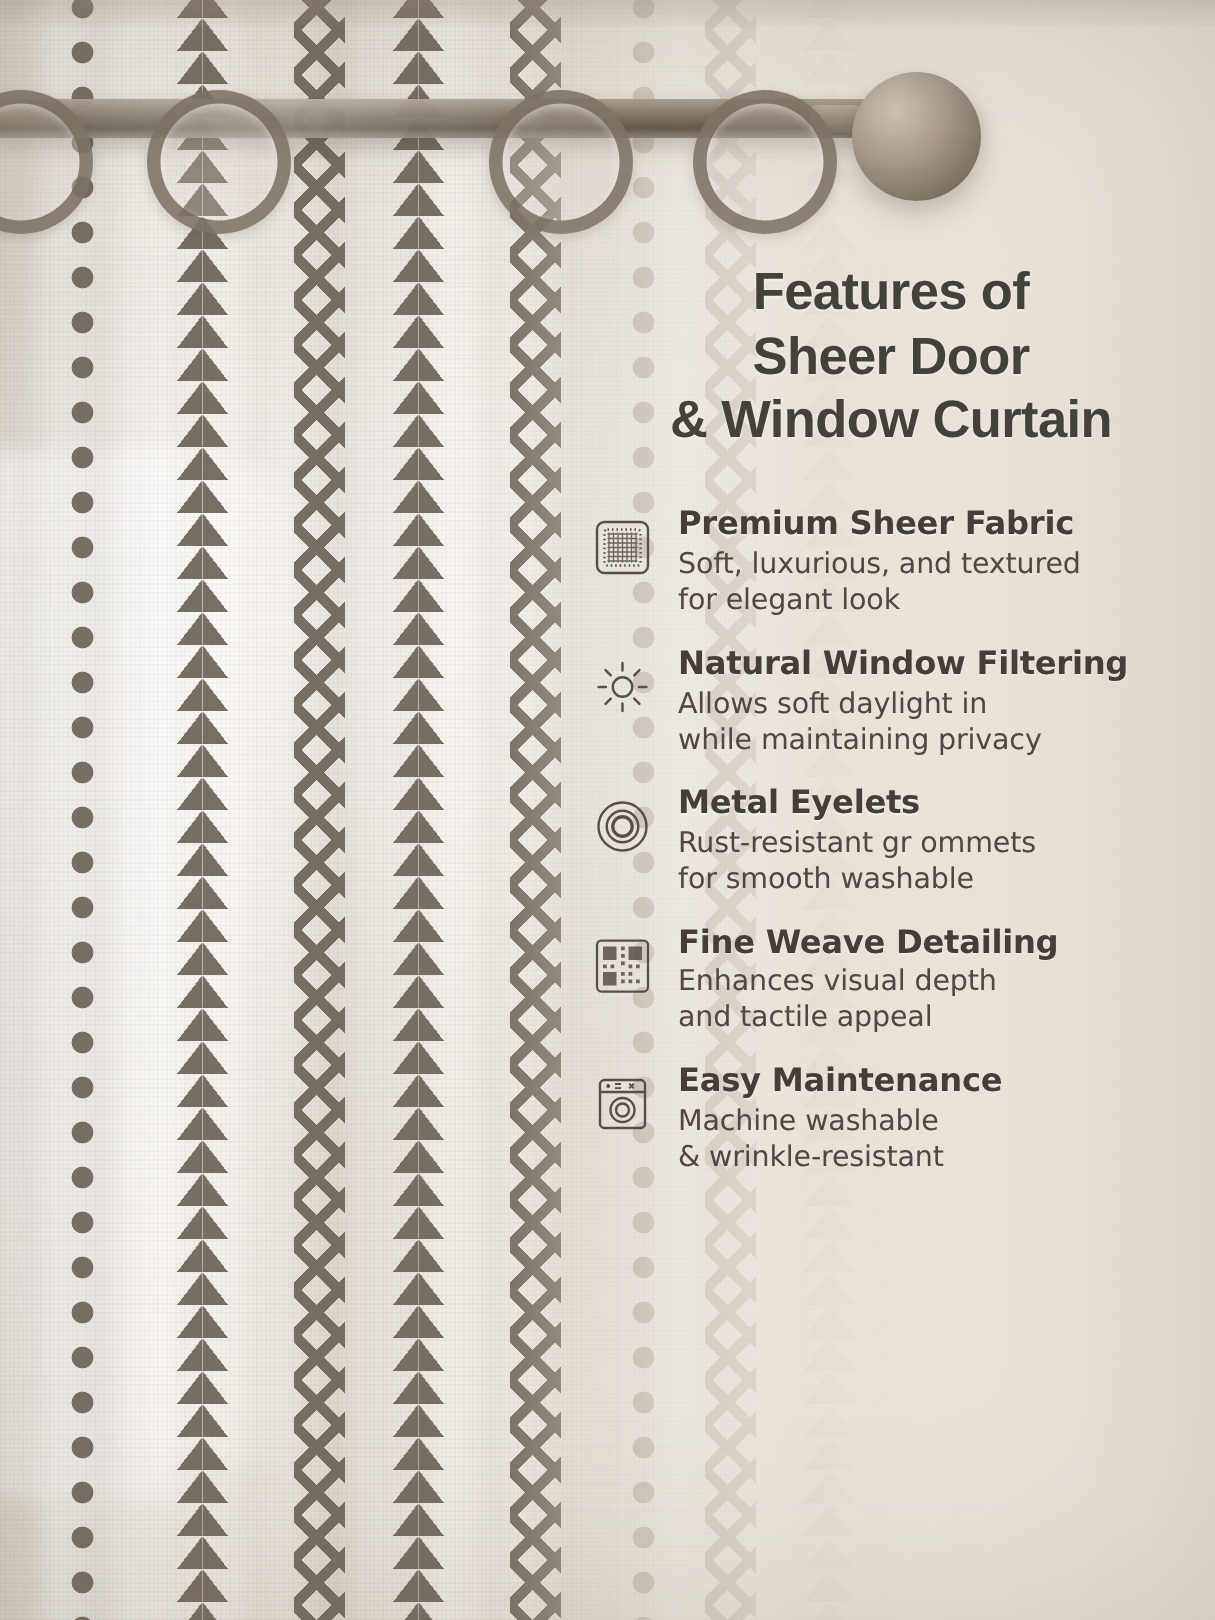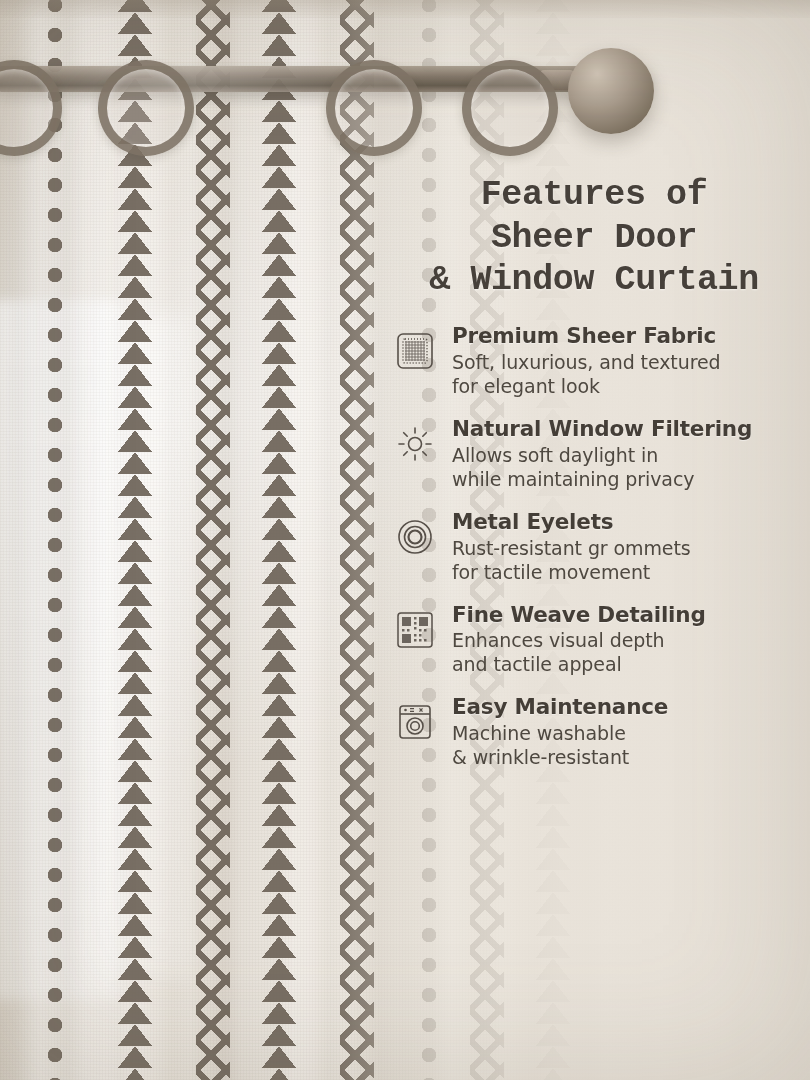--- a/index.html
+++ b/index.html
@@ -208,34 +208,34 @@
   
   .panel {
     position: absolute;
     left: 392px;
     top: 174px;
     width: 404px;
     color: #4c463e;
   }
   .headline {
     text-align: center;
-    font-family: Liberation Mono, monospace;
+    font-family: Liberation Sans, sans-serif;
     font-weight: bold;
     font-size: 35px;
     line-height: 1.22;
     letter-spacing: -0.4px;
     color: #46403a;
     text-shadow: 0 1px 2px rgba(255,255,255,0.55);
   }
   .headline .l1 { display: block; }
   .headline .l2 { display: block; }
   .headline .l3 { display: block; }
 
   .features {
-    margin-top: 22px;
+    margin-top: 36px;
     display: flex;
     flex-direction: column;
     gap: 18px;
   }
   .feature {
     display: flex;
     align-items: flex-start;
     gap: 14px;
   }
   .feature .ico {
@@ -353,21 +353,21 @@
           <svg width="44" height="44" viewBox="0 0 44 44" fill="none" stroke="currentColor" stroke-width="1.6">
             <circle cx="22" cy="22" r="16"></circle>
             <circle cx="22" cy="22" r="10.5"></circle>
             <circle cx="22" cy="22" r="6.5" stroke-width="2.2"></circle>
           </svg>
         </span>
         <div class="txt">
           <div class="f-title">Metal Eyelets</div>
           <div class="f-desc">
             <span>Rust-resistant gr ommets</span>
-            <span>for tactile movement</span>
+            <span>for smooth washable</span>
           </div>
         </div>
       </div>
 
       <div class="feature">
         <span class="ico">
           <svg width="44" height="44" viewBox="0 0 44 44" fill="none" stroke="currentColor" stroke-width="1.5">
             <rect x="5" y="5" width="34" height="34" rx="3"></rect>
             <rect x="9" y="9" width="9" height="9" fill="currentColor" stroke="none" opacity="0.85"></rect>
             <rect x="26" y="9" width="9" height="9" fill="currentColor" stroke="none" opacity="0.85"></rect>

